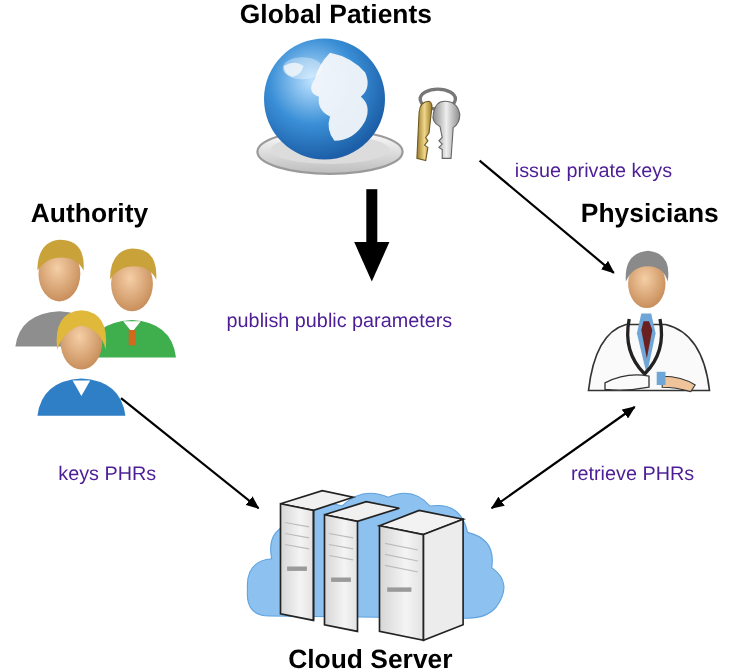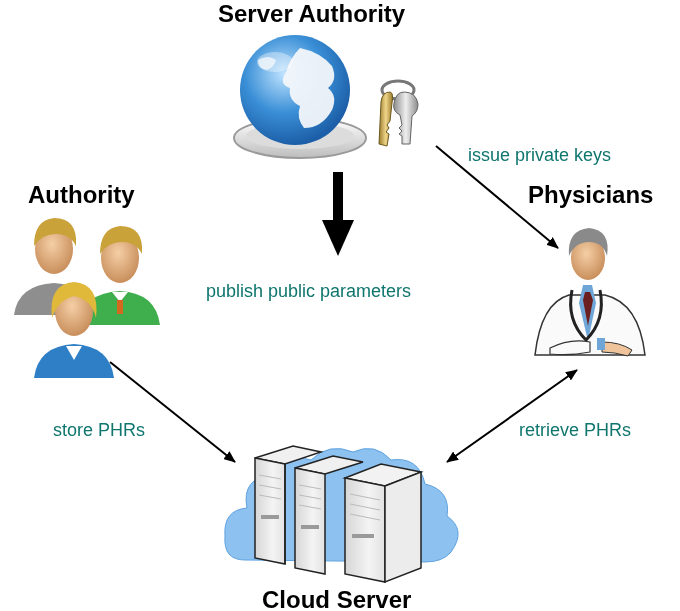--- a/index.html
+++ b/index.html
@@ -1,32 +1,32 @@
 <!DOCTYPE html>
 <html><head>
 <meta charset="utf-8">
 <style>
   html, body { margin:0; padding:0; background:#ffffff; }
   body { width:680px; height:611px; position:relative; overflow:hidden;
          font-family:"Liberation Sans", sans-serif; }
   .title { position:absolute; font-weight:bold; font-size:24px; color:#000; white-space:nowrap; }
-  .lbl { position:absolute; font-size:18px; color:#0f766e; white-space:nowrap; }
+  .lbl { position:absolute; font-size:18px; color:#4c1d95; white-space:nowrap; }
   svg.layer { position:absolute; left:0; top:0; }
 </style>
 </head>
 <body>
 
-<div class="title" style="left:218px; top:0px;">Server Authority</div>
+<div class="title" style="left:218px; top:0px;">Global Patients</div>
 <div class="title" style="left:28px; top:181px;">Authority</div>
 <div class="title" style="left:528px; top:181px;">Physicians</div>
 <div class="title" style="left:262px; top:586px;">Cloud Server</div>
 
 <div class="lbl" style="left:206px; top:265px;margin-top:16px;">publish public parameters</div>
 <div class="lbl" style="left:468px; top:145px;">issue private keys</div>
-<div class="lbl" style="left:53px; top:420px;">store PHRs</div>
+<div class="lbl" style="left:53px; top:420px;">keys PHRs</div>
 <div class="lbl" style="left:519px; top:420px;">retrieve PHRs</div>
 
 <svg class="layer" width="680" height="611" viewBox="0 0 680 611">
   <defs>
     <marker id="ah" markerWidth="12" markerHeight="10" refX="11" refY="5" orient="auto" markerUnits="userSpaceOnUse">
       <path d="M0,0 L12,5 L0,10 z" fill="#000"></path>
     </marker>
     <marker id="ahs" markerWidth="12" markerHeight="10" refX="1" refY="5" orient="auto" markerUnits="userSpaceOnUse">
       <path d="M12,0 L0,5 L12,10 z" fill="#000"></path>
     </marker>

